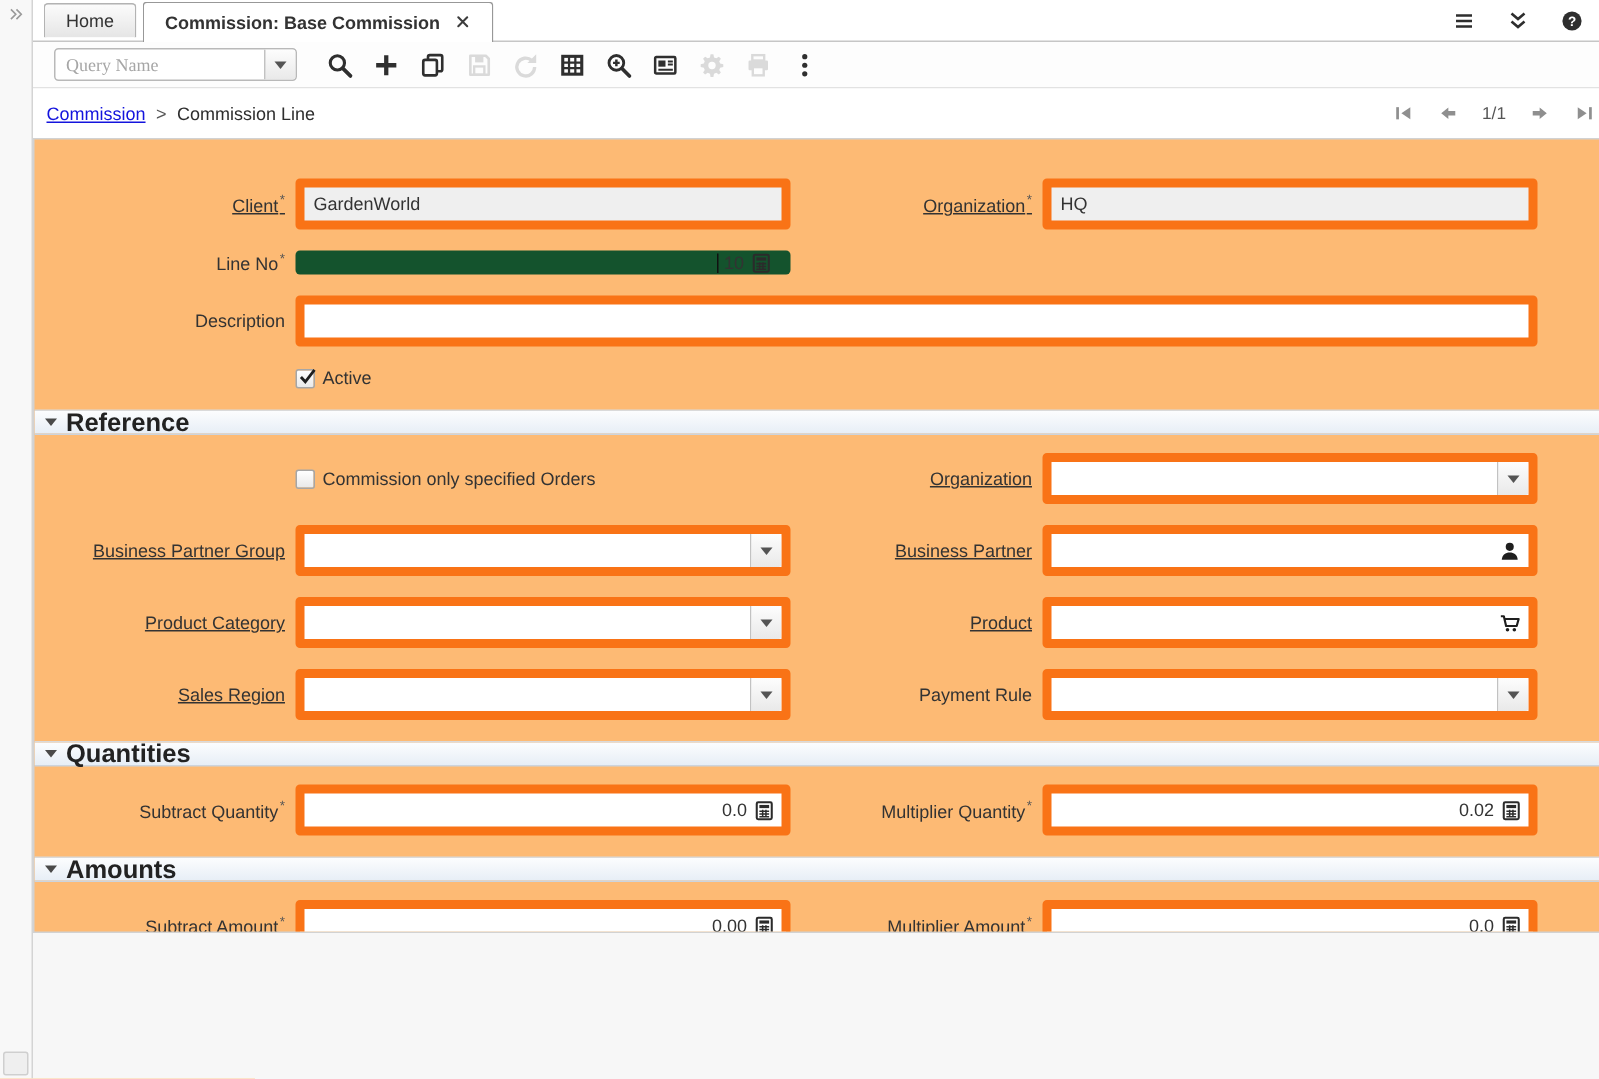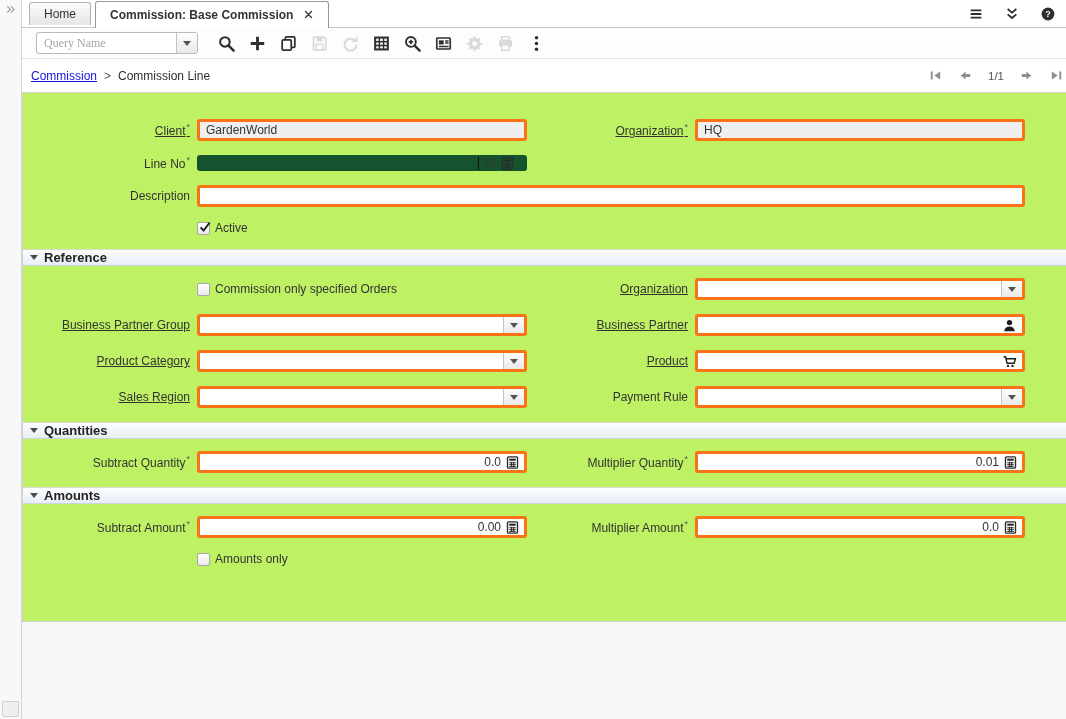--- a/index.html
+++ b/index.html
@@ -42,31 +42,31 @@
   .bc-link { color:#1414dd; text-decoration:underline; cursor:pointer; }
   .bc-sep { margin:0 7px; color:#555; }
   .bc-current { font-weight:normal; color:#2e2e2e; }
   .recnav { margin-left:auto; display:flex; align-items:center; gap:15px; color:#8f8f8f; }
   .recnav .nbtn { display:inline-flex; cursor:pointer; }
   .recnav .nbtn svg { width:15px; height:15px; }
   .rec-pos { color:#555; font-size:11.5px; }
 
   
   .content { flex:1; background:#f7f7f7; min-height:0; }
-  .form-panel { background:#bef264; border:1px solid #d2d2d2; border-right:none; height:530px; padding-top:26px; overflow:hidden; }
+  .form-panel { background:#fdba74; border:1px solid #d2d2d2; border-right:none; height:530px; padding-top:26px; overflow:hidden; }
   .form-row { display:flex; align-items:center; margin-bottom:14px; }
   .lblc  { width:174px; flex:none; text-align:right; padding-right:7px; }
   .lblc2 { width:168px; flex:none; text-align:right; padding-right:7px; }
   .fld1, .fld2 { width:330px; flex:none; }
   .fldwide { width:828px; flex:none; }
   .flabel { color:#333; }
   .flabel.zoomable { text-decoration:underline; cursor:pointer; }
   .req { font-size:9px; vertical-align:super; color:#555; margin-left:1px; }
 
-  .tfield { height:22px; border:3px solid #f97316; border-radius:3px; background:#fff; display:flex; align-items:center; padding:0 6px; color:#333; }
+  .tfield { height:34px; border:6px solid #f97316; border-radius:3px; background:#fff; display:flex; align-items:center; padding:0 6px; color:#333; }
   .tfield.readonly { background:#efefef; }
   .numfield { justify-content:flex-end; padding-right:4px; gap:4px; }
   .numfield .icon { width:15px; height:15px; color:#2b2b2b; flex:none; display:inline-flex; }
   .numfield .icon svg { width:15px; height:15px; }
   .mand-focus { background:#fbfbd0; border:8px solid #14532d; height:16px; }
   .caret-i { width:1px; height:13px; background:#111; display:inline-block; }
   .combofield { padding:0 0 0 6px; overflow:hidden; }
   .combofield .inner, .iconfield .inner { flex:1; }
   .combofield .combo-btn { border-radius:0 2px 2px 0; }
   .iconfield { padding:0 5px 0 6px; }
@@ -75,21 +75,21 @@
 
   .cbwrap { display:flex; align-items:center; cursor:pointer; }
   .cb { width:13px; height:13px; border:1px solid #a6a6a6; border-radius:2px; background:linear-gradient(#fff,#e9e9e9); position:relative; margin-right:5px; flex:none; }
   .cbcheck { position:absolute; left:0; top:-3px; width:14px; height:14px; display:inline-flex; }
   .cbcheck svg { width:14px; height:14px; }
   .cbwrap:not(.checked) .cbcheck { display:none; }
   .cblabel { color:#333; }
 
   .section-hdr { height:17px; background:linear-gradient(#fcfdfe,#e7eef6); border-top:1px solid #dadada; border-bottom:1px solid #ccd4dd; display:flex; align-items:center; padding-left:7px; margin-bottom:12px; cursor:pointer; }
   .section-hdr .tri { width:0; height:0; border-left:4px solid transparent; border-right:4px solid transparent; border-top:5px solid #4a4a4a; margin-right:6px; }
-  .section-hdr .title { font-weight:bold; font-size:13px; color:#222; }
+  .section-hdr .title { font-weight:bold; font-size:17px; color:#222; }
 </style>
 </head>
 <body>
 
 <div class="app">
 
   <div class="west">
     <span class="expander">
         <svg viewBox="0 0 24 24">
           <path d="M5 5l7 7-7 7M13 5l7 7-7 7" fill="none" stroke="currentColor" stroke-width="2.4"></path>
@@ -414,21 +414,21 @@
                     <rect x="4" y="3" width="16" height="18" rx="1.5" fill="none" stroke="currentColor" stroke-width="2.2"></rect>
                     <rect x="6.8" y="5.8" width="10.4" height="3.4" fill="currentColor"></rect>
                     <path d="M6.8 12.4h10.4M6.8 15.4h10.4M6.8 18.3h10.4M10.3 10.9v8.3M13.8 10.9v8.3" stroke="currentColor" stroke-width="1.6"></path>
                   </svg>
                 </span>
             </div>
           </div>
           <div class="lblc2"><span class="flabel">Multiplier Quantity<sup class="req">*</sup></span></div>
           <div class="fld2">
             <div class="tfield numfield">
-              <span class="val">0.01</span>
+              <span class="val">0.02</span>
               <span class="icon">
                   <svg viewBox="0 0 24 24">
                     <rect x="4" y="3" width="16" height="18" rx="1.5" fill="none" stroke="currentColor" stroke-width="2.2"></rect>
                     <rect x="6.8" y="5.8" width="10.4" height="3.4" fill="currentColor"></rect>
                     <path d="M6.8 12.4h10.4M6.8 15.4h10.4M6.8 18.3h10.4M10.3 10.9v8.3M13.8 10.9v8.3" stroke="currentColor" stroke-width="1.6"></path>
                   </svg>
                 </span>
             </div>
           </div>
         </div>

